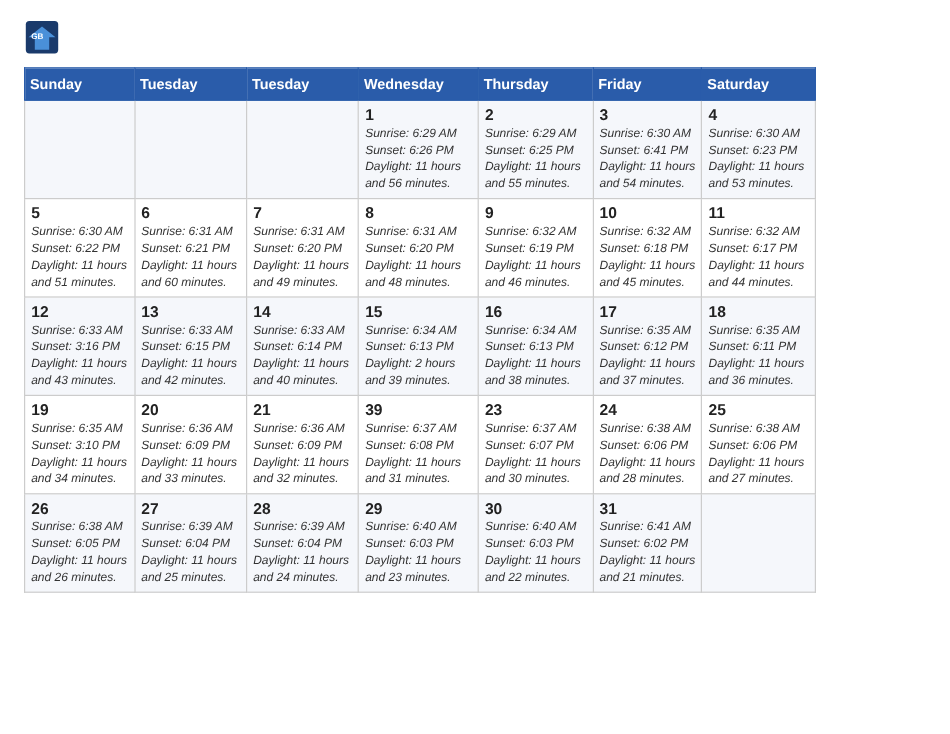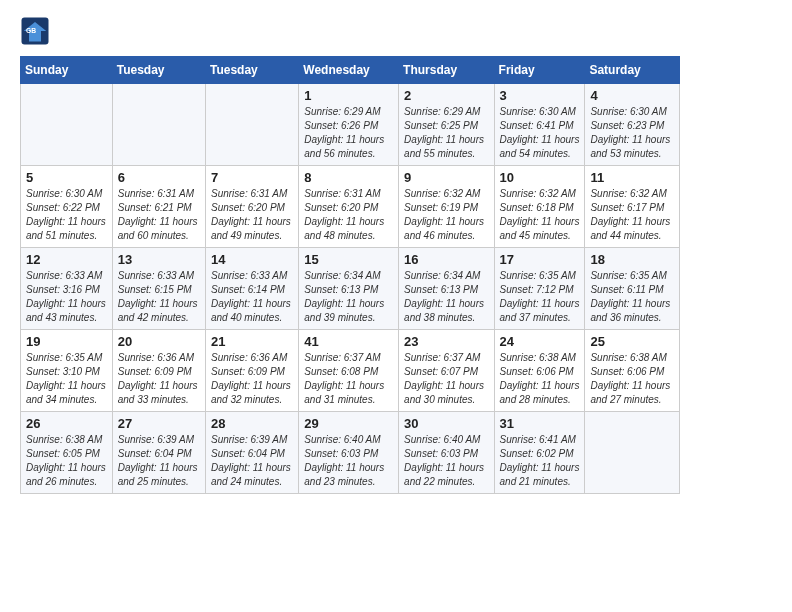--- a/index.html
+++ b/index.html
@@ -247,36 +247,36 @@
               <div>Sunrise: 6:33 AM</div>
               <div>Sunset: 6:14 PM</div>
               <div>Daylight: 11 hours and 40 minutes.</div>
             </div>
           </td>
           <td>
             <div class="day-number">15</div>
             <div class="day-info">
               <div>Sunrise: 6:34 AM</div>
               <div>Sunset: 6:13 PM</div>
-              <div>Daylight: 11 hours and 39 minutes.</div>
+              <div>Daylight: 2 hours and 39 minutes.</div>
             </div>
           </td>
           <td>
             <div class="day-number">16</div>
             <div class="day-info">
               <div>Sunrise: 6:34 AM</div>
               <div>Sunset: 6:13 PM</div>
               <div>Daylight: 11 hours and 38 minutes.</div>
             </div>
           </td>
           <td>
             <div class="day-number">17</div>
             <div class="day-info">
               <div>Sunrise: 6:35 AM</div>
-              <div>Sunset: 7:12 PM</div>
+              <div>Sunset: 6:12 PM</div>
               <div>Daylight: 11 hours and 37 minutes.</div>
             </div>
           </td>
           <td>
             <div class="day-number">18</div>
             <div class="day-info">
               <div>Sunrise: 6:35 AM</div>
               <div>Sunset: 6:11 PM</div>
               <div>Daylight: 11 hours and 36 minutes.</div>
             </div>
@@ -301,21 +301,21 @@
           </td>
           <td>
             <div class="day-number">21</div>
             <div class="day-info">
               <div>Sunrise: 6:36 AM</div>
               <div>Sunset: 6:09 PM</div>
               <div>Daylight: 11 hours and 32 minutes.</div>
             </div>
           </td>
           <td>
-            <div class="day-number">41</div>
+            <div class="day-number">39</div>
             <div class="day-info">
               <div>Sunrise: 6:37 AM</div>
               <div>Sunset: 6:08 PM</div>
               <div>Daylight: 11 hours and 31 minutes.</div>
             </div>
           </td>
           <td>
             <div class="day-number">23</div>
             <div class="day-info">
               <div>Sunrise: 6:37 AM</div>

